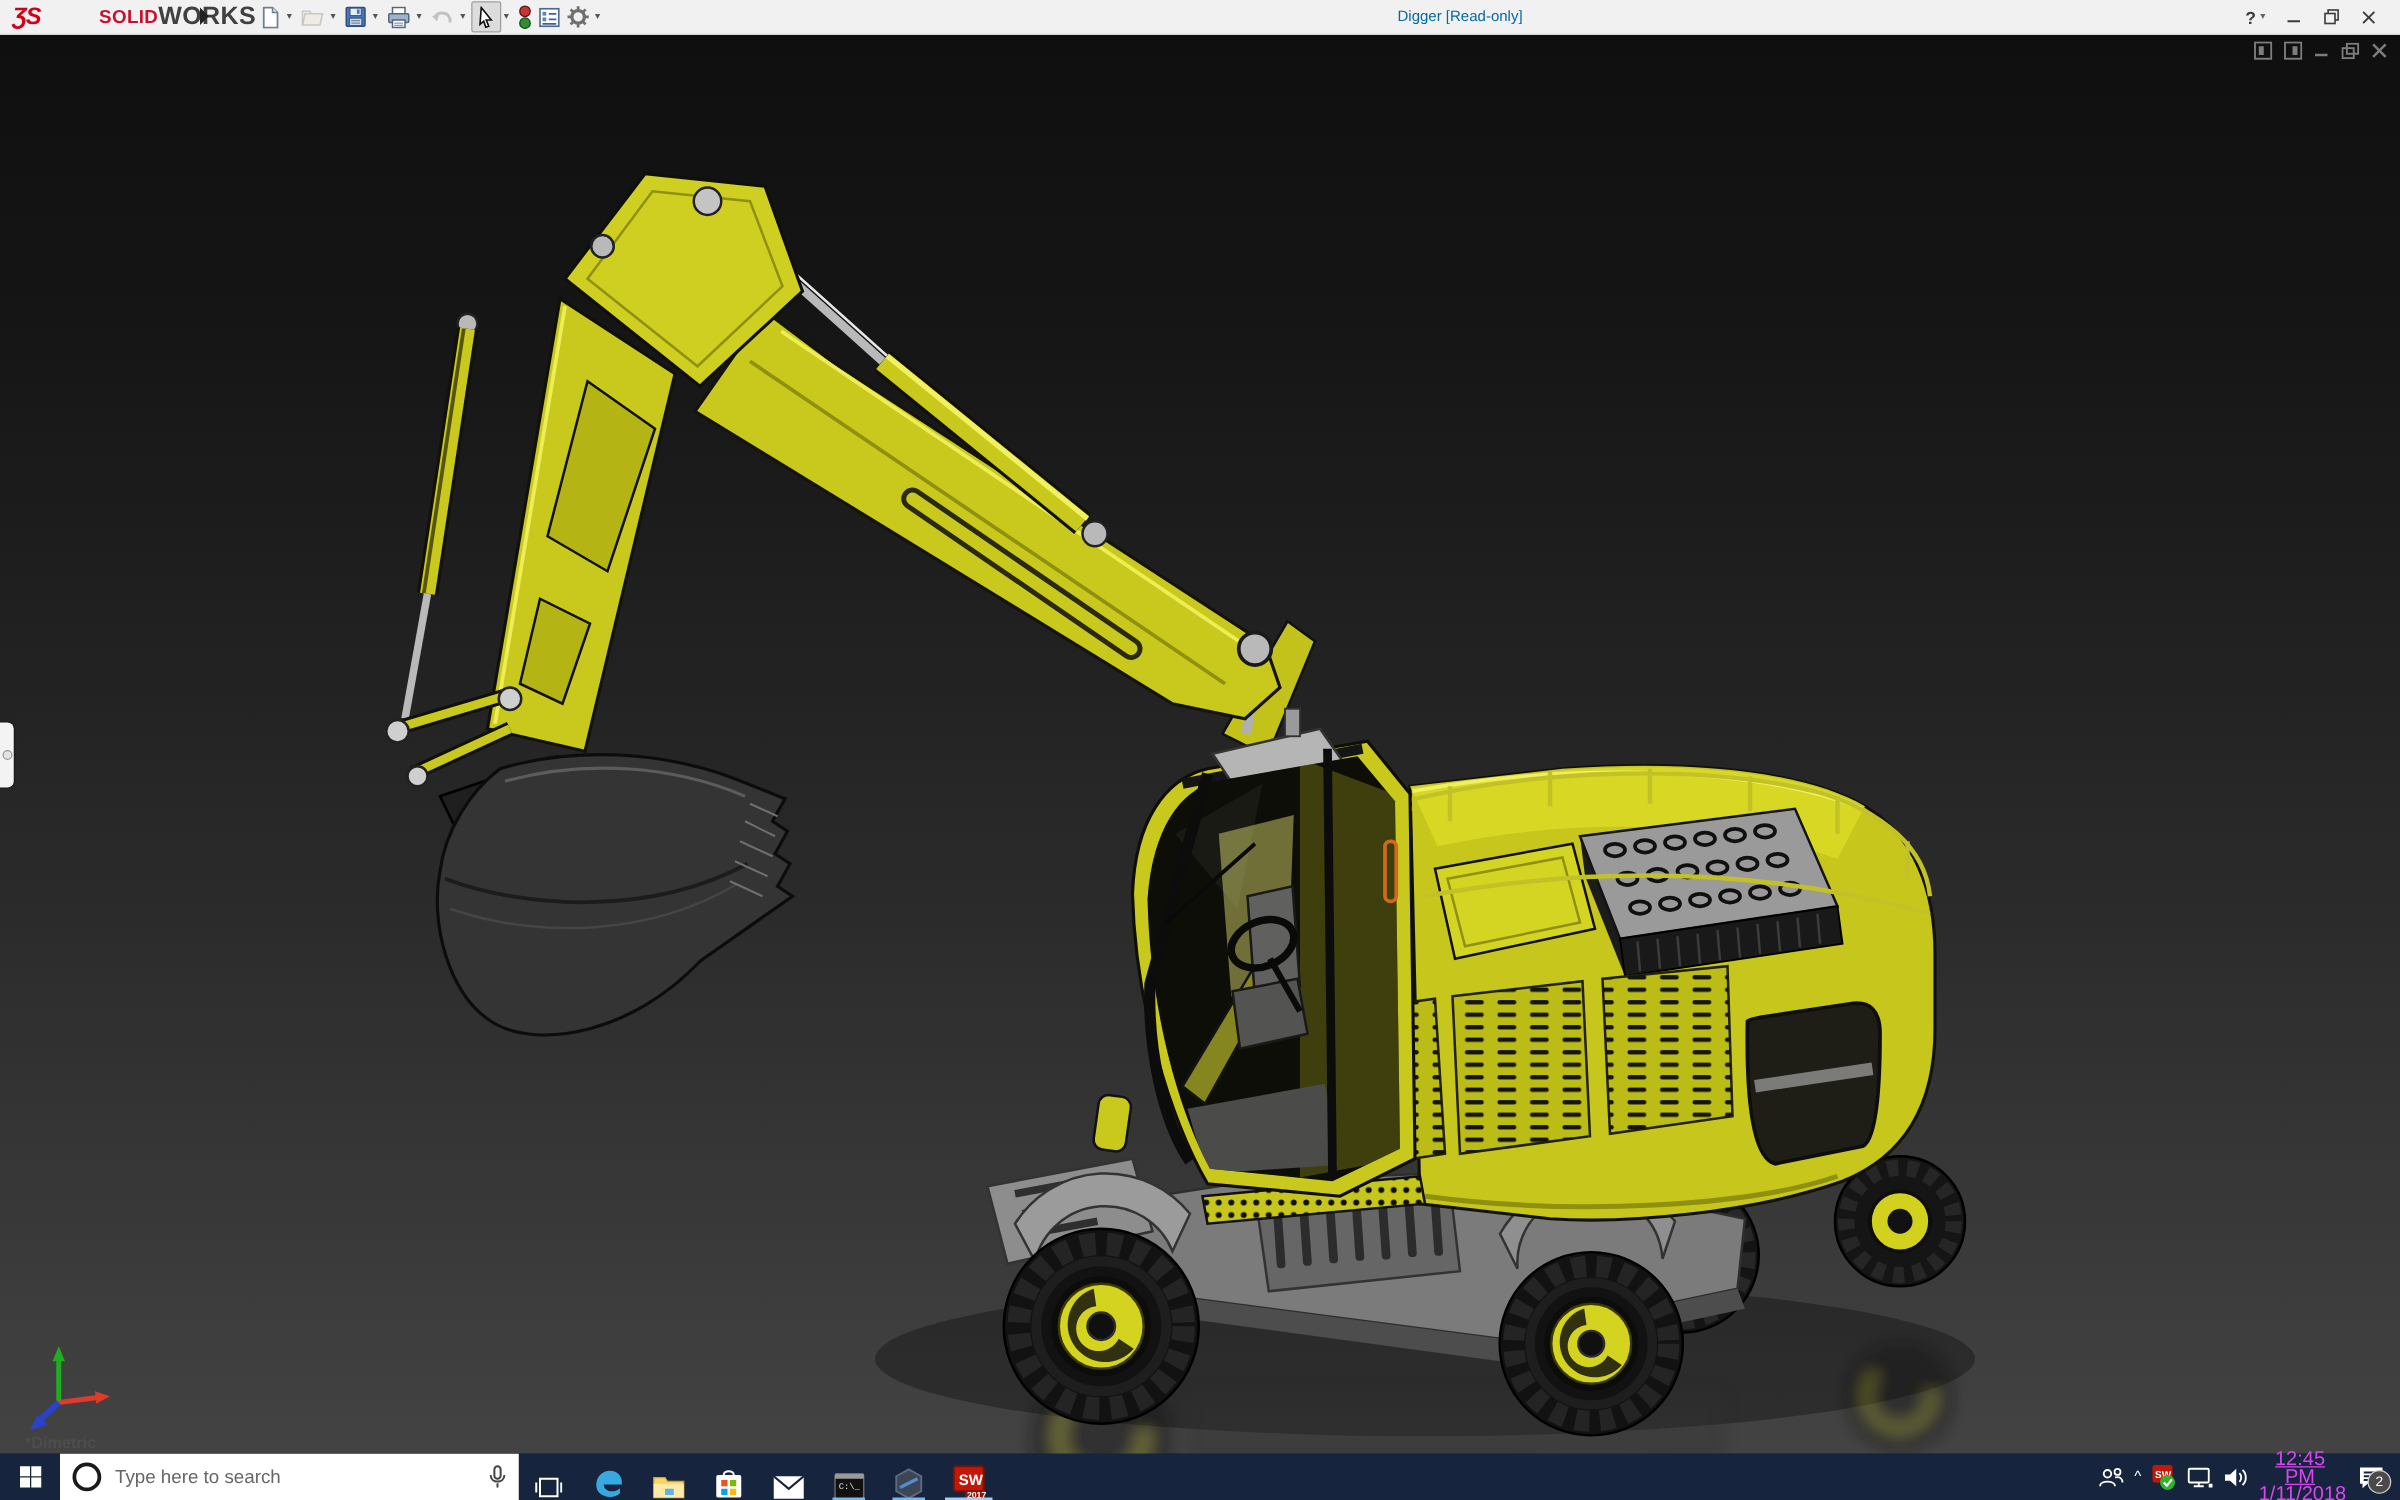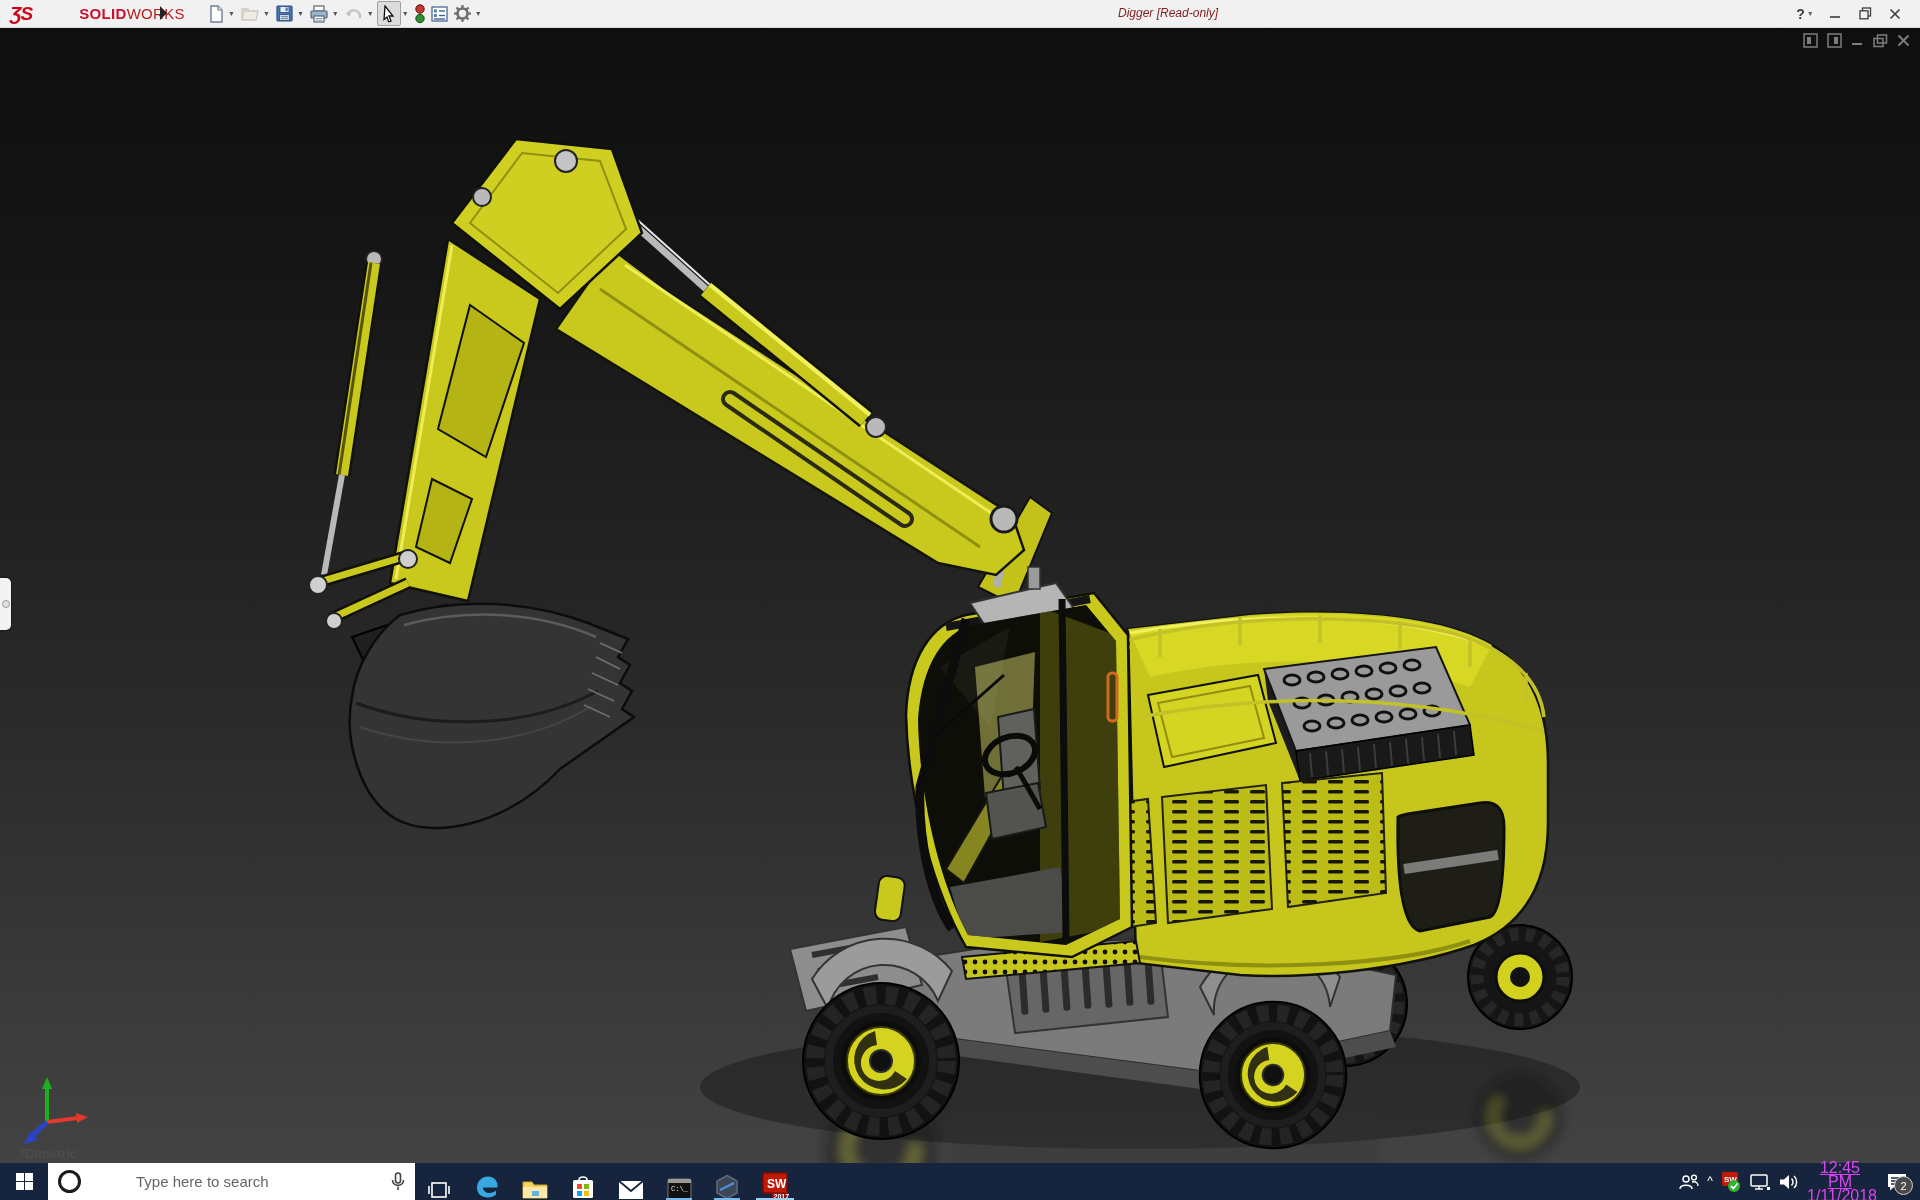--- a/index.html
+++ b/index.html
@@ -5,30 +5,30 @@
   html,body{margin:0;padding:0;}
   body{width:1920px;height:1200px;overflow:hidden;position:relative;
        font-family:"Liberation Sans",sans-serif;background:#000;}
 
   
   .titlebar{position:absolute;top:0;left:0;width:1920px;height:27px;background:#f1f1f1;
             border-bottom:1px solid #d8d8d8;z-index:30;}
   .brand{position:absolute;left:10px;top:0;height:27px;display:flex;align-items:center;}
   .brand .glyph{font-size:19px;font-weight:bold;font-style:italic;color:#d0021b;margin-right:14px;letter-spacing:-1px;}
   .brand .b1{font-size:15px;font-weight:bold;color:#c8102e;letter-spacing:.3px;margin-left:33px;}
-  .brand .b2{font-size:15px;font-weight:400;color:#b91c1c;letter-spacing:.3px;}
+  .brand .b2{font-size:20px;font-weight:700;color:#404040;letter-spacing:.3px;}
   .flyout{position:absolute;left:160px;top:6px;width:0;height:0;border-left:7px solid #222;
           border-top:7px solid transparent;border-bottom:7px solid transparent;}
   .tbar{position:absolute;left:205px;top:0;height:27px;display:flex;align-items:center;}
   .tb-btn{height:23px;display:flex;align-items:center;padding:0 2px;border-radius:2px;}
   .tb-btn svg{display:block;}
   .tb-btn.disabled{opacity:.45;}
   .tb-btn.pressed{background:#dcdcdc;border:1px solid #9f9f9f;}
   .dd{font-size:7px;color:#555;margin:0 3px 0 1px;}
-  .win-title{position:absolute;left:1118px;top:0;height:27px;line-height:27px;font-size:12px;color:#7f1d1d;font-style:italic;}
+  .win-title{position:absolute;left:1118px;top:0;height:27px;line-height:27px;font-size:12px;color:#0369a1;}
   .win-ctl{position:absolute;right:10px;top:0;height:27px;display:flex;align-items:center;gap:0;}
   .wbtn{width:30px;height:27px;display:flex;align-items:center;justify-content:center;color:#3c3c3c;font-size:13px;}
   .help{font-size:14px;font-weight:bold;color:#3c3c3c;}
   .help-dd{font-size:7px;color:#666;margin-left:2px;}
 
   
   .viewport{position:absolute;top:27px;left:0;width:1920px;height:1136px;
             background:linear-gradient(#0f0f0f 0%,#161616 22%,#2b2b2b 62%,#434343 100%);}
   .scene{position:absolute;inset:0;}
   .doc-ctl{position:absolute;top:6px;right:10px;display:flex;align-items:center;gap:9px;z-index:5;}
@@ -41,21 +41,21 @@
 
   
   .taskbar{position:absolute;bottom:0;left:0;width:1920px;height:37px;background:#16243d;
            display:flex;align-items:stretch;z-index:40;}
   .startbtn{width:48px;display:flex;align-items:center;justify-content:center;}
   .winlogo{display:grid;grid-template-columns:8px 8px;grid-template-rows:8px 8px;gap:1px;}
   .winlogo i{background:#fff;}
   .searchbox{width:347px;background:#fff;display:flex;align-items:center;padding:0 10px;gap:9px;}
   .searchbox .ring{width:17px;height:17px;border:3px solid #1b1b1b;border-radius:50%;}
   .searchbox input{border:none;outline:none;flex:1;font-size:15px;color:#701a75;
-                   font-family:"Liberation Sans",sans-serif;background:transparent;margin-left:44px;}
+                   font-family:"Liberation Sans",sans-serif;background:transparent;}
   .searchbox input::placeholder{color:#666;}
   .tb-slot{width:48px;position:relative;display:flex;align-items:flex-end;justify-content:center;}
   .runline{position:absolute;bottom:0;left:11px;right:11px;height:2px;background:#76b9ed;}
   .runline.active{left:5px;right:5px;background:#9ecff5;}
   .tray{margin-left:auto;display:flex;align-items:center;gap:7px;padding-right:6px;}
   .tray svg{display:block;}
   .clock{color:#d946ef;font-size:16px;line-height:14px;text-align:center;width:66px;text-decoration:underline;}
   .chev{color:#fff;font-size:12px;transform:translateY(-1px);}
   .ac{position:relative;width:34px;height:37px;display:flex;align-items:center;justify-content:center;}
   .ac .badge{position:absolute;right:1px;bottom:5px;width:17px;height:17px;border-radius:50%;

